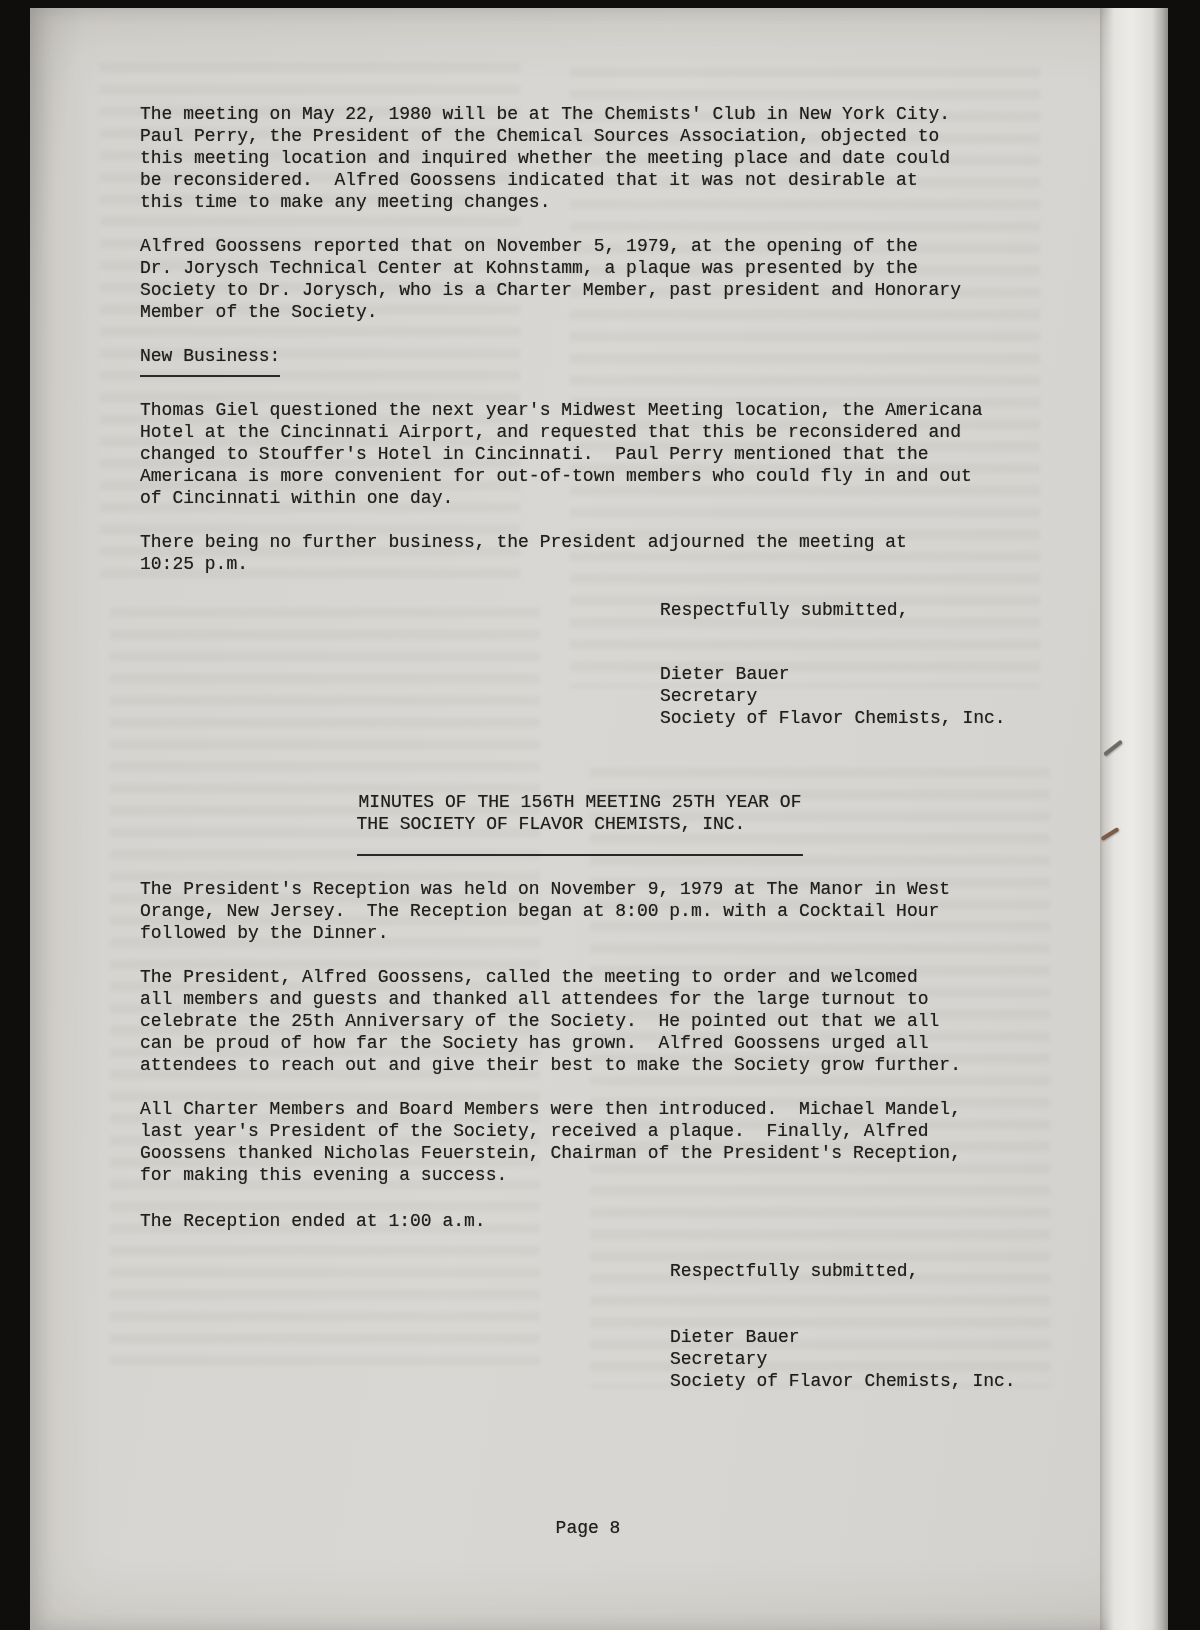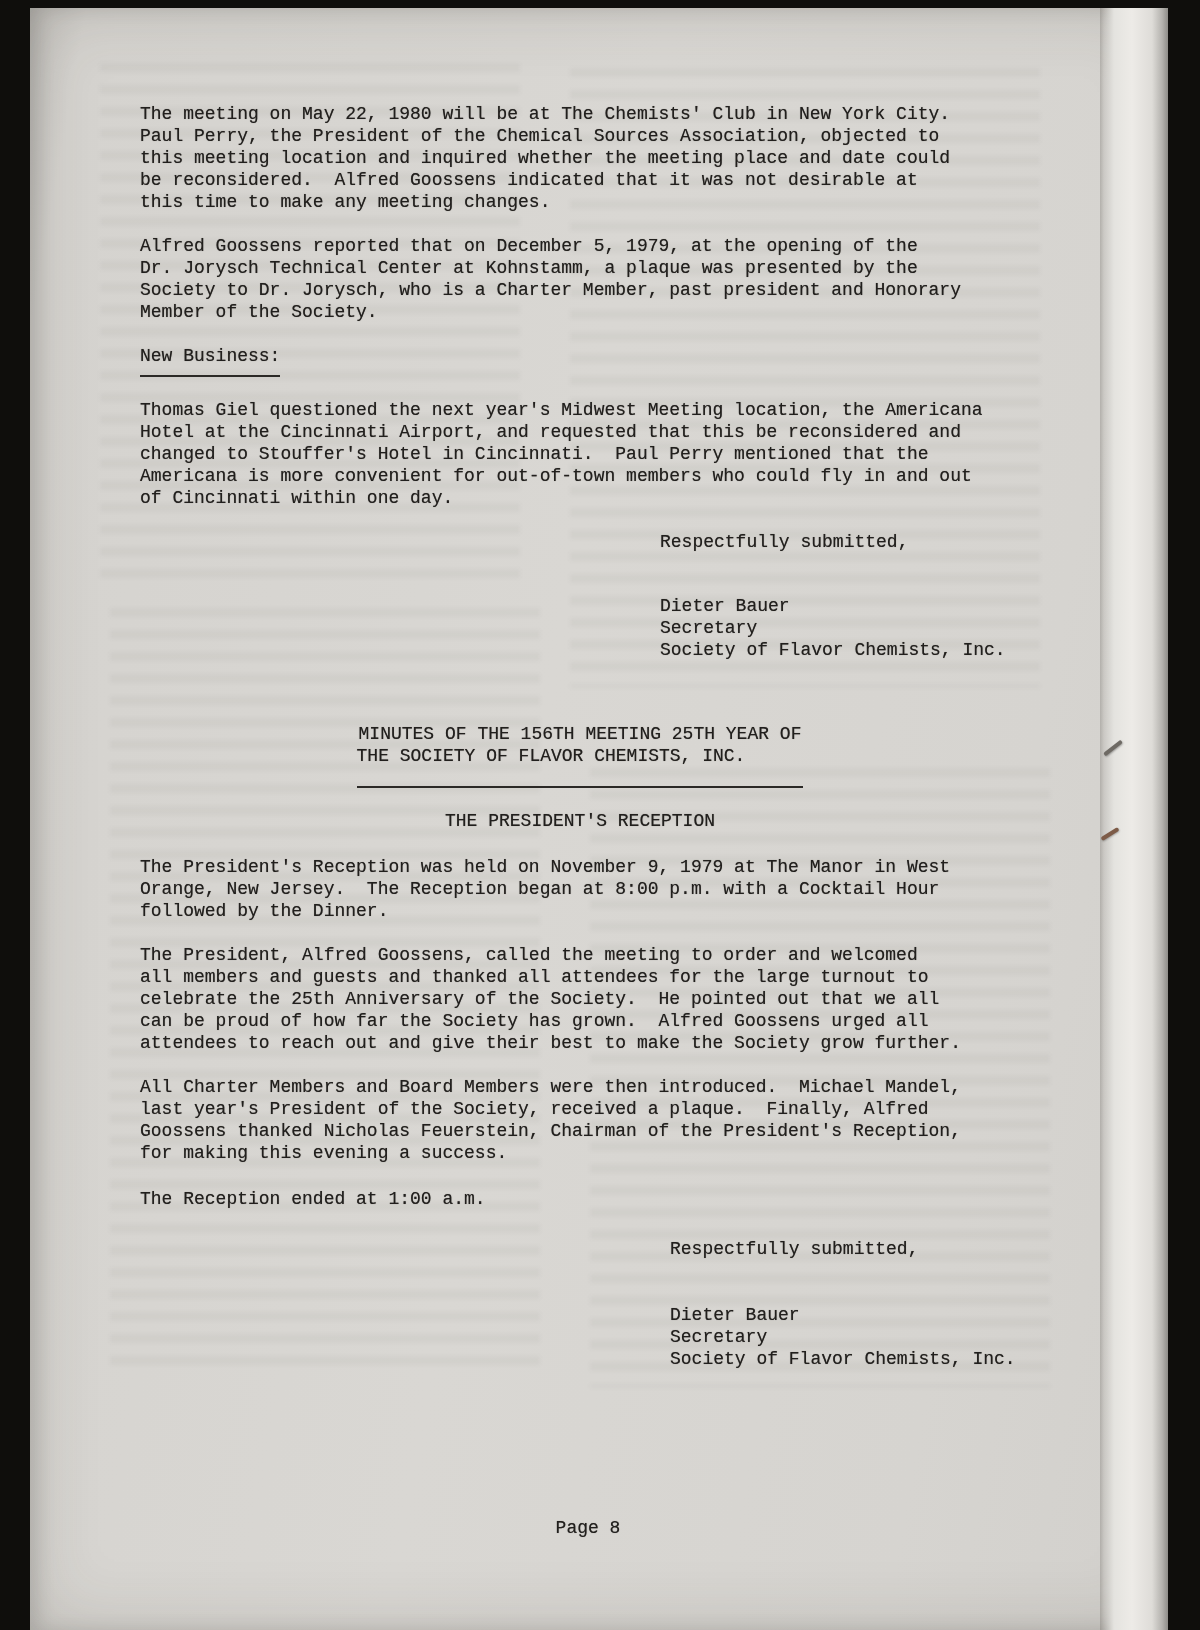--- a/index.html
+++ b/index.html
@@ -81,52 +81,53 @@
     <div class="bleed b4"></div>
 
     <div class="textcol">
 
       <div class="para mb22">The meeting on May 22, 1980 will be at The Chemists' Club in New York City.
 Paul Perry, the President of the Chemical Sources Association, objected to
 this meeting location and inquired whether the meeting place and date could
 be reconsidered.  Alfred Goossens indicated that it was not desirable at
 this time to make any meeting changes.</div>
 
-      <div class="para mb22">Alfred Goossens reported that on December 5, 1979, at the opening of the
+      <div class="para mb22">Alfred Goossens reported that on November 5, 1979, at the opening of the
 Dr. Jorysch Technical Center at Kohnstamm, a plaque was presented by the
 Society to Dr. Jorysch, who is a Charter Member, past president and Honorary
 Member of the Society.</div>
 
       <div class="mb22">
         <span class="u">New Business:</span>
       </div>
 
       <div class="para mb22">Thomas Giel questioned the next year's Midwest Meeting location, the Americana
 Hotel at the Cincinnati Airport, and requested that this be reconsidered and
 changed to Stouffer's Hotel in Cincinnati.  Paul Perry mentioned that the
 Americana is more convenient for out-of-town members who could fly in and out
 of Cincinnati within one day.</div>
 
+      <div class="para mb24">There being no further business, the President adjourned the meeting at
+10:25 p.m.</div>
 
       <div class="indent1 mb42">Respectfully submitted,</div>
 
       <div class="indent1 mb64">
         <div>Dieter Bauer</div>
         <div>Secretary</div>
         <div>Society of Flavor Chemists, Inc.</div>
       </div>
 
       <div class="center mb22">
         <div>MINUTES OF THE 156TH MEETING 25TH YEAR OF</div>
         <div>
           <span class="u-wide">THE SOCIETY OF FLAVOR CHEMISTS, INC.</span>
         </div>
       </div>
 
-      <div class="center mb24">THE PRESIDENT'S RECEPTION</div>
 
       <div class="para mb22">The President's Reception was held on November 9, 1979 at The Manor in West
 Orange, New Jersey.  The Reception began at 8:00 p.m. with a Cocktail Hour
 followed by the Dinner.</div>
 
       <div class="para mb22">The President, Alfred Goossens, called the meeting to order and welcomed
 all members and guests and thanked all attendees for the large turnout to
 celebrate the 25th Anniversary of the Society.  He pointed out that we all
 can be proud of how far the Society has grown.  Alfred Goossens urged all
 attendees to reach out and give their best to make the Society grow further.</div>

